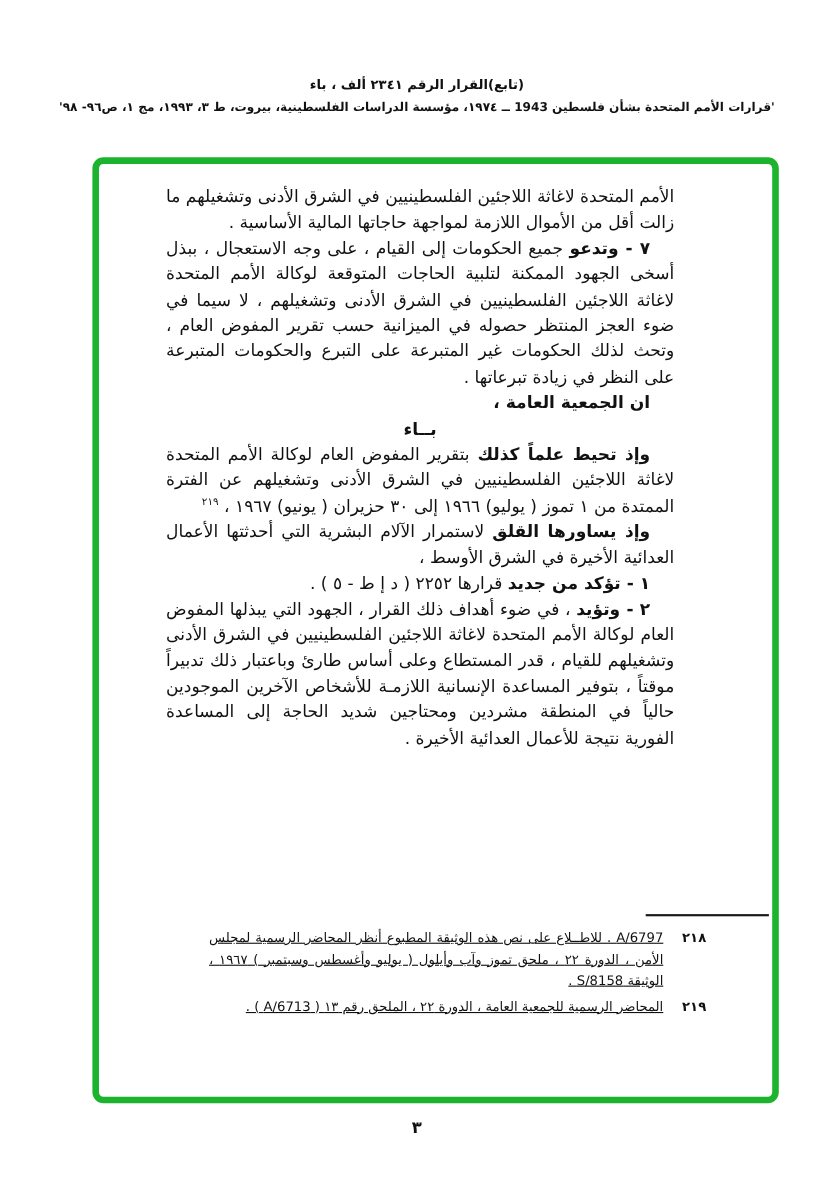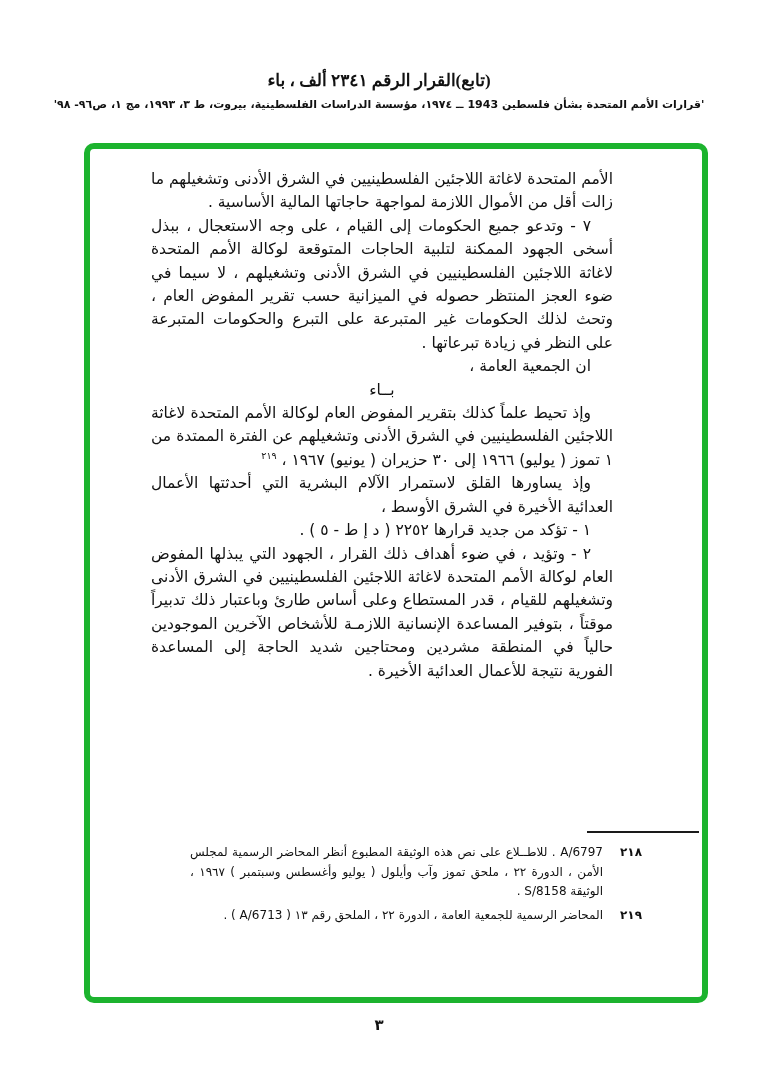--- a/index.html
+++ b/index.html
@@ -15,24 +15,23 @@
     margin: 0 auto;
   }
   .header {
     position: absolute;
     top: 70px;
     left: 0;
     right: 0;
     text-align: center;
   }
   .doc-title {
-    font-size: 17px;
+    font-size: 12px;
     font-weight: bold;
     letter-spacing: 0.5px;
-    font-family: Liberation Serif, serif;
   }
   .doc-source {
     font-size: 11px;
     font-weight: bold;
     margin-top: 7px;
   }
   .green-box {
     position: absolute;
     left: 84px;
     top: 143px;
@@ -48,21 +47,21 @@
     right: 89px;
     width: 462px;
     font-size: 15.5px;
     line-height: 23.4px;
     text-align: justify;
     text-justify: inter-word;
   }
   .para { margin: 0; }
   .para.indent { text-indent: 22px; }
   .para.center { text-align: center; font-weight: bold; text-indent: 0; }
-  .b { font-weight: normal; }
+  .b { font-weight: bold; }
   .body-text sup {
     font-size: 9.5px;
     line-height: 0;
     vertical-align: super;
   }
   .fn-sep {
     position: absolute;
     right: 3px;
     top: 682px;
     width: 112px;
@@ -84,20 +83,21 @@
   }
   .fn-marker {
     font-weight: bold;
     flex: 0 0 26px;
     white-space: nowrap;
   }
   .fn-text {
     flex: 1 1 auto;
     text-align: justify;
     text-justify: inter-word;
+    text-decoration: underline;
   }
   .page-number {
     position: absolute;
     top: 1016px;
     left: 0;
     right: 0;
     text-align: center;
     font-size: 15px;
     font-weight: bold;
   }

